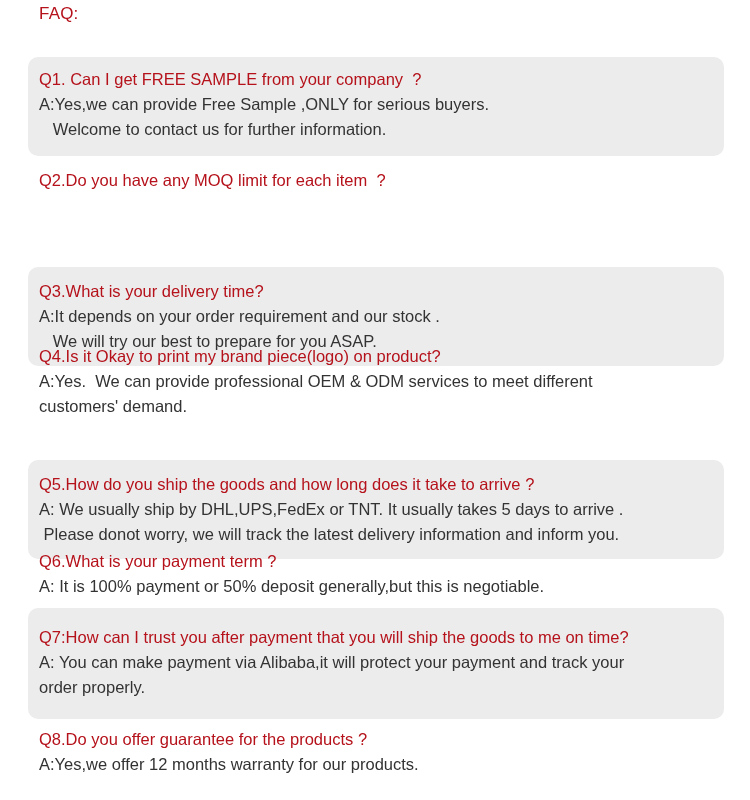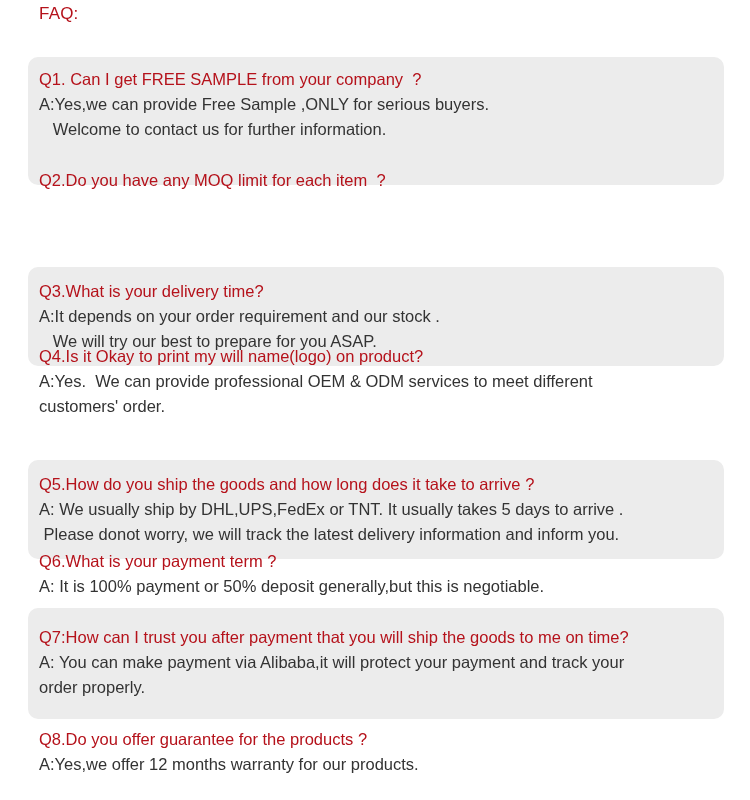--- a/index.html
+++ b/index.html
@@ -44,40 +44,40 @@
       font-size: 16.5px;
       line-height: 25px;
       white-space: pre;
     }
   </style>
 </head>
 <body>
 
 <div class="faq-title">FAQ:</div>
 
-<div class="faq-item shaded" style="top:57px;height:128px;padding-top:10px;">
+<div class="faq-item shaded" style="top:57px;height:99px;padding-top:10px;">
   <div class="q">Q1. Can I get FREE SAMPLE from your company  ?</div>
   <div class="a">A:Yes,we can provide Free Sample ,ONLY for serious buyers.</div>
   <div class="a">   Welcome to contact us for further information.</div>
 </div>
 
 <div class="faq-item" style="top:168px;">
   <div class="q">Q2.Do you have any MOQ limit for each item  ?</div>
 </div>
 
 <div class="faq-item shaded" style="top:232px;height:99px;padding-top:12px;margin-top:35px;">
   <div class="q">Q3.What is your delivery time?</div>
   <div class="a">A:It depends on your order requirement and our stock .</div>
   <div class="a">   We will try our best to prepare for you ASAP.</div>
 </div>
 
 <div class="faq-item" style="top:344px;">
-  <div class="q">Q4.Is it Okay to print my will name(logo) on product?</div>
+  <div class="q">Q4.Is it Okay to print my brand piece(logo) on product?</div>
   <div class="a">A:Yes.  We can provide professional OEM &amp; ODM services to meet different</div>
-  <div class="a">customers' order.</div>
+  <div class="a">customers' demand.</div>
 </div>
 
 <div class="faq-item shaded" style="top:460px;height:99px;padding-top:12px;">
   <div class="q">Q5.How do you ship the goods and how long does it take to arrive ?</div>
   <div class="a">A: We usually ship by DHL,UPS,FedEx or TNT. It usually takes 5 days to arrive .</div>
   <div class="a"> Please donot worry, we will track the latest delivery information and inform you.</div>
 </div>
 
 <div class="faq-item" style="top:549px;">
   <div class="q">Q6.What is your payment term ?</div>

